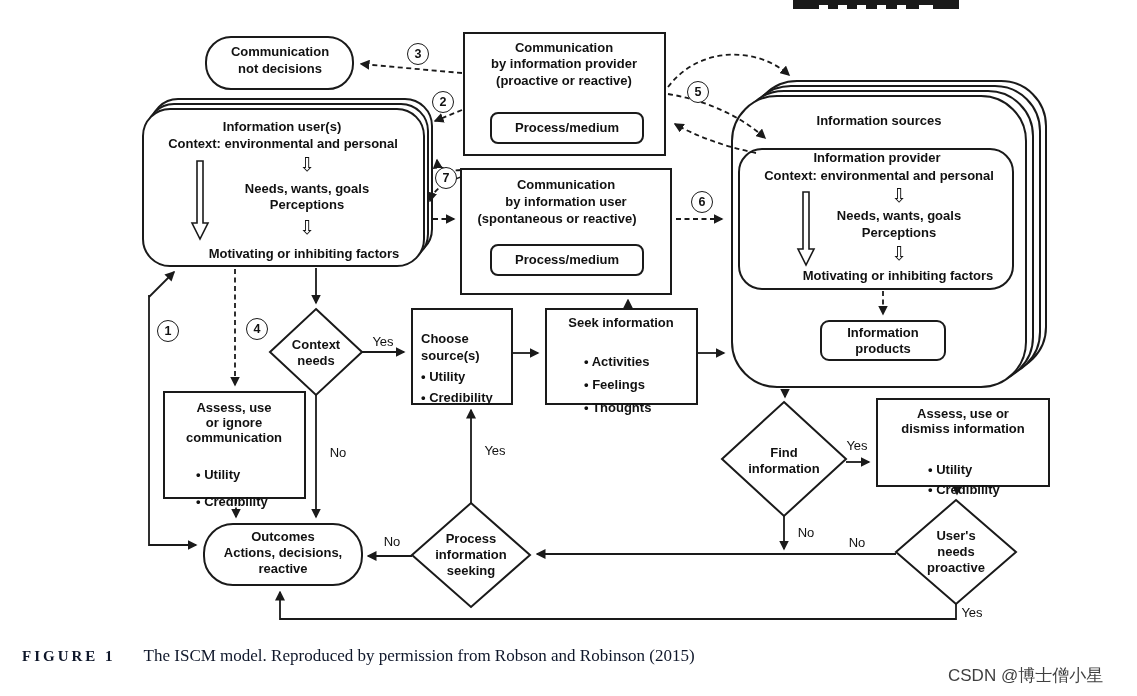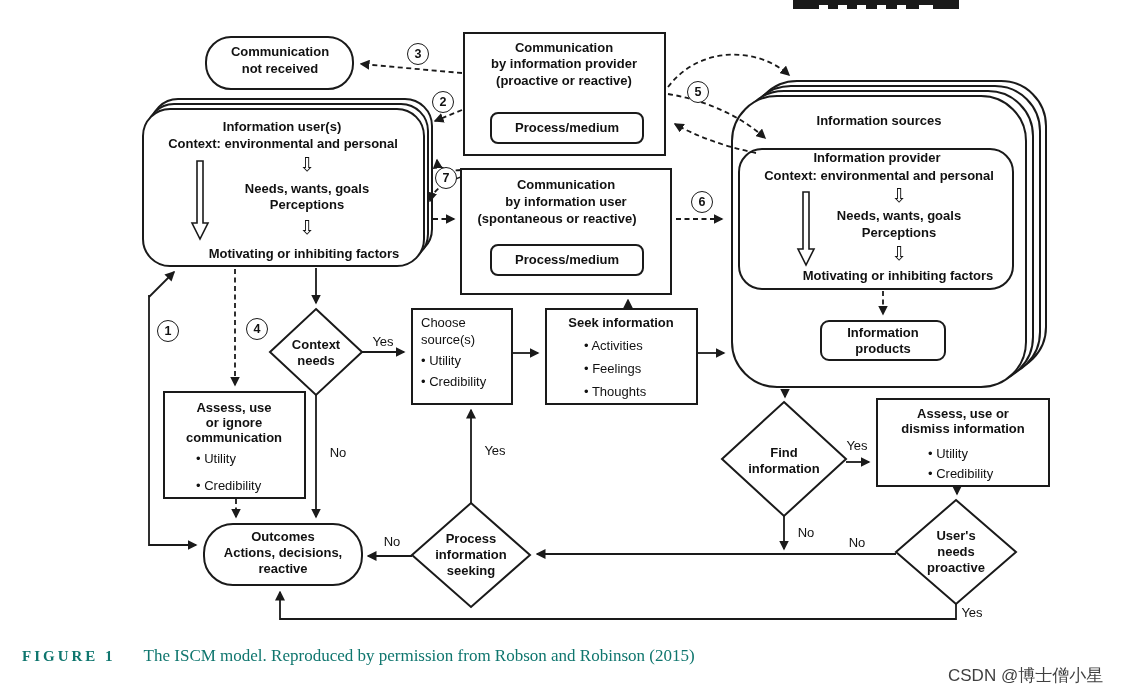--- a/index.html
+++ b/index.html
@@ -3,30 +3,30 @@
 <meta charset="utf-8">
 <style>
   html,body{margin:0;padding:0;background:#fff;}
   .stage{position:relative;width:1137px;height:696px;background:#fff;overflow:hidden;
          font-family:"Liberation Sans",sans-serif;color:#111;}
   .box{position:absolute;background:#fff;border:2px solid #1a1a1a;box-sizing:border-box;z-index:2;}
   .stack{position:absolute;background:#fff;border:2px solid #1a1a1a;box-sizing:border-box;z-index:1;}
   svg.lines{position:absolute;left:0;top:0;z-index:3;}
   .t{position:absolute;z-index:4;font-size:13px;line-height:15px;font-weight:600;white-space:nowrap;
      transform:translateX(-50%);}
-  .tb{position:absolute;z-index:4;font-size:13px;line-height:15px;font-weight:400;white-space:nowrap;}
+  .tb{position:absolute;z-index:4;font-size:13px;line-height:15px;font-weight:700;white-space:nowrap;margin-top:16px;}
   .lbl{position:absolute;z-index:5;font-size:13px;font-weight:400;white-space:nowrap;transform:translateX(-50%);}
   .num{position:absolute;z-index:5;width:20px;height:20px;border:1.5px solid #1a1a1a;border-radius:50%;
        font-size:12.5px;font-weight:700;text-align:center;line-height:20px;background:#fff;}
   .dar{position:absolute;z-index:4;font-family:"DejaVu Sans",sans-serif;font-size:19px;line-height:19px;
        transform:translateX(-50%);color:#111;}
   .topbar{position:absolute;left:793px;top:0;width:166px;height:9px;background:#1a1a1a;z-index:6;}
   .sliver{position:absolute;top:5px;height:4px;background:#fff;}
   .caption{position:absolute;left:22px;top:646px;z-index:5;font-family:"Liberation Serif",serif;
-           font-size:17px;color:#0f766e;white-space:nowrap;}
+           font-size:17px;color:#0f172a;white-space:nowrap;}
   .caption .figlab{font-weight:700;font-size:15px;letter-spacing:3px;margin-right:28px;}
   .watermark{position:absolute;left:948px;top:664px;z-index:5;font-size:17px;color:#404040;white-space:nowrap;}
 </style>
 </head>
 <body>
 
 <div class="stage">
 
   <div class="topbar">
     <span class="sliver" style="left:26px;width:9px"></span>
@@ -116,21 +116,21 @@
       <polygon points="956,500 1016,552 956,604 896,552"></polygon>
     </g>
 
     <g fill="#fff" stroke="#1a1a1a" stroke-width="1.6">
       <polygon points="197,161 203,161 203,223 208,223 200,239 192,223 197,223"></polygon>
       <polygon points="803,192 809,192 809,249 814,249 806,265 798,249 803,249"></polygon>
     </g>
   </svg>
 
   <div class="t" style="left:280px;top:44px">Communication</div>
-  <div class="t" style="left:280px;top:61px">not received</div>
+  <div class="t" style="left:280px;top:61px">not decisions</div>
 
   <div class="t" style="left:282px;top:119px">Information user(s)</div>
   <div class="t" style="left:283px;top:136px">Context: environmental and personal</div>
   <div class="dar" style="left:307px;top:155px">⇩</div>
   <div class="t" style="left:307px;top:181px">Needs, wants, goals</div>
   <div class="t" style="left:307px;top:197px">Perceptions</div>
   <div class="dar" style="left:307px;top:218px">⇩</div>
   <div class="t" style="left:304px;top:246px">Motivating or inhibiting factors</div>
 
   <div class="t" style="left:564px;top:40px">Communication</div>

